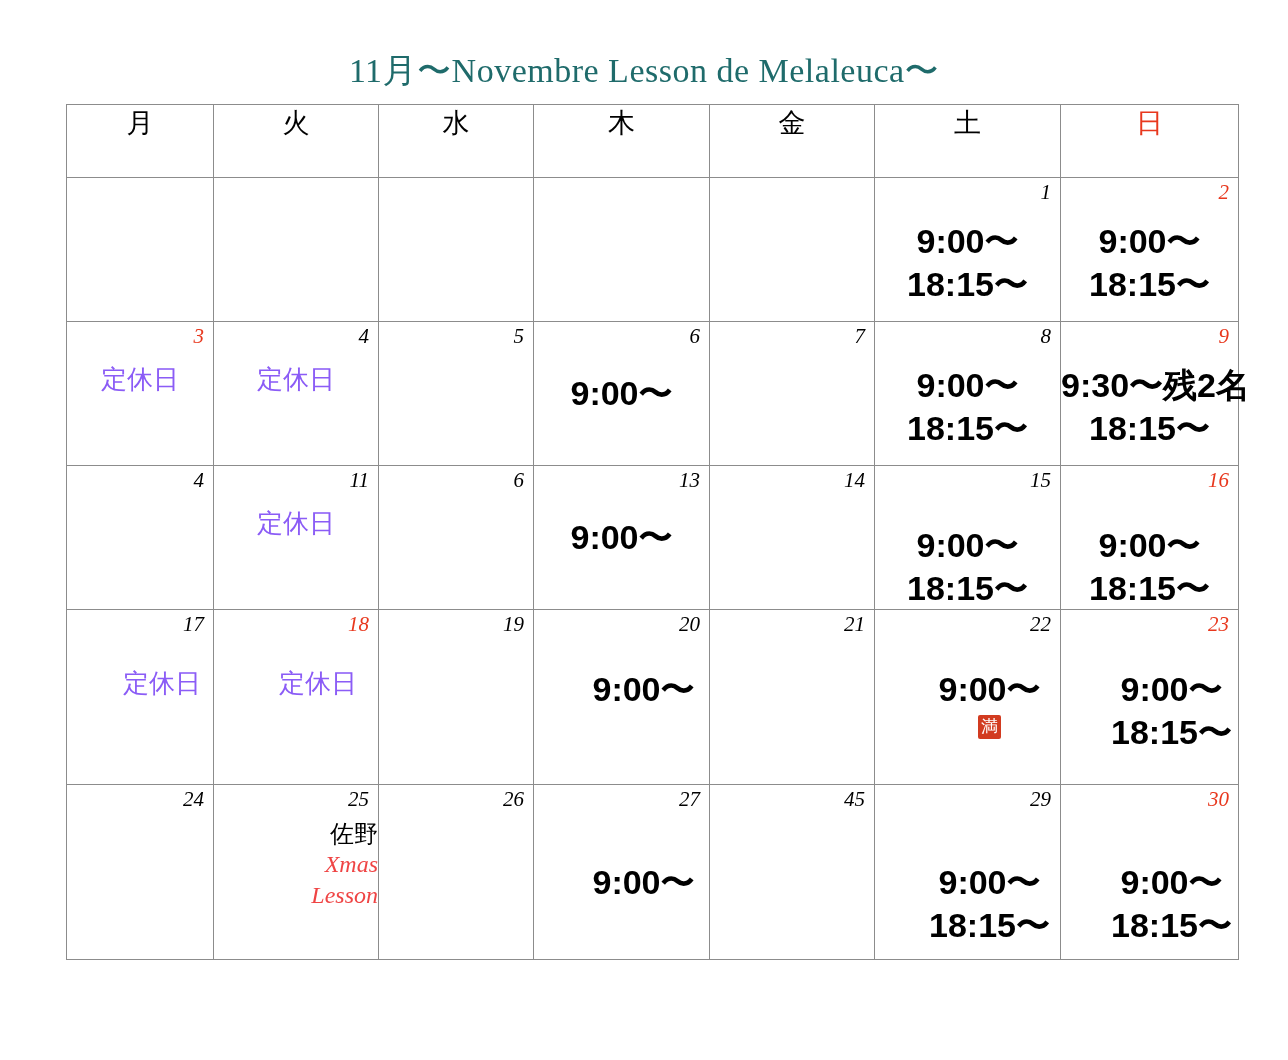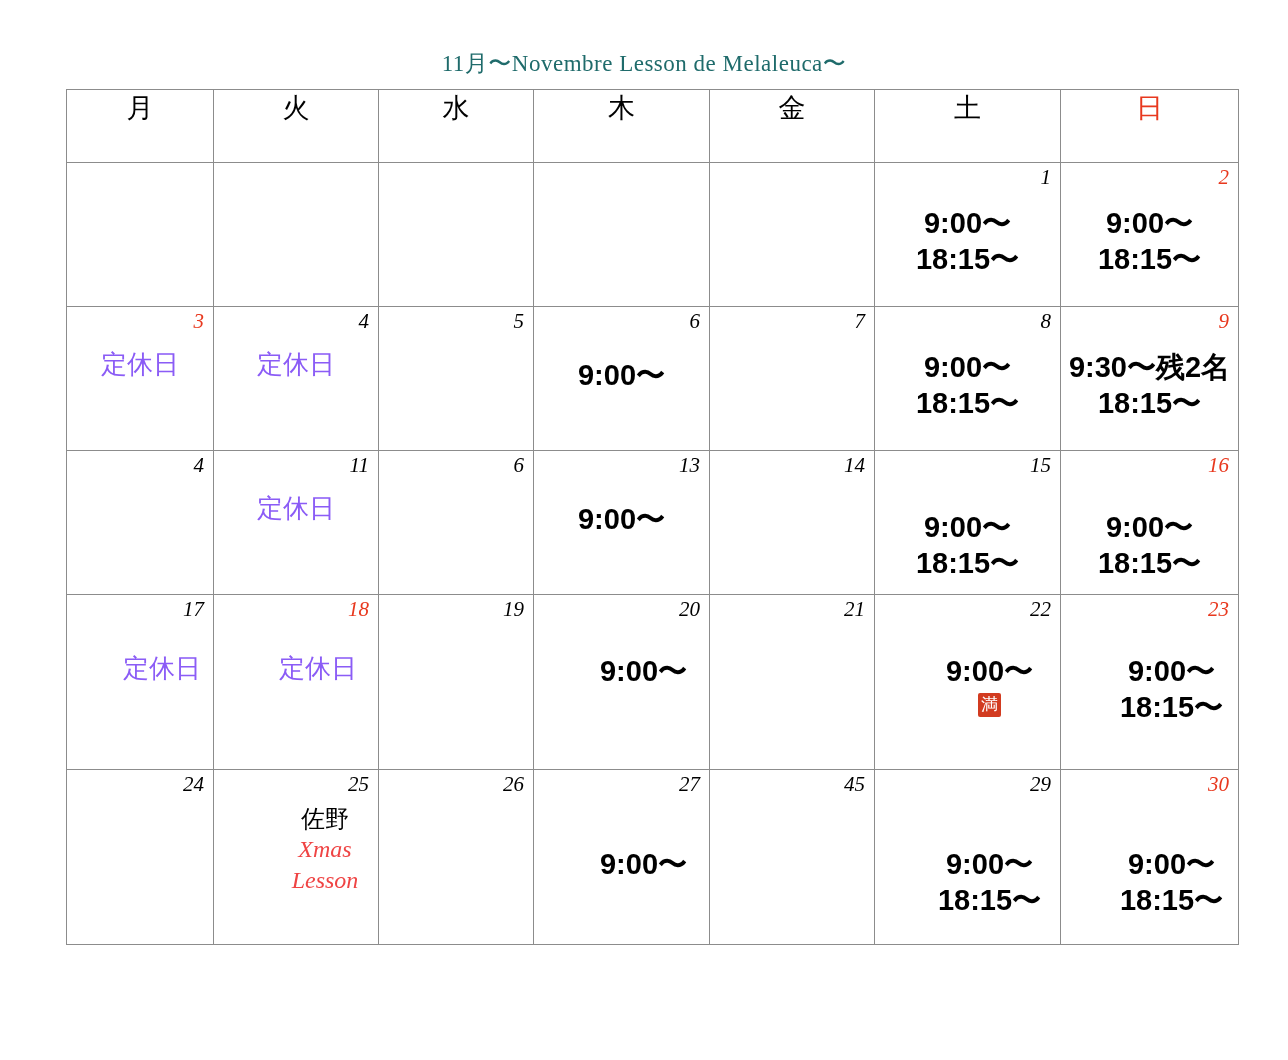--- a/index.html
+++ b/index.html
@@ -16,21 +16,21 @@
   }
   .page {
     position: relative;
     width: 1288px;
     height: 1060px;
     box-sizing: border-box;
   }
   .title {
     text-align: center;
     font-family: "Liberation Serif", serif;
-    font-size: 23px;
+    font-size: 34px;
     color: #1f6b6b;
     padding-top: 48px;
     padding-bottom: 10px;
     letter-spacing: 0.5px;
     white-space: nowrap;
   }
   table.calendar {
     border-collapse: collapse;
     table-layout: fixed;
     margin-left: 66px;
@@ -76,36 +76,36 @@
     line-height: 1;
   }
   .daynum.red { color: #e8381e; }
   .cell-body {
     padding-top: 42px;
     text-align: center;
   }
   .times {
     font-family: "Liberation Sans", sans-serif;
     font-weight: bold;
-    font-size: 29px;
+    font-size: 34px;
     line-height: 1.25;
     color: #000;
     white-space: nowrap;
   }
   .times.single {
     padding-top: 8px;
   }
   .closed {
     font-family: "Liberation Sans", sans-serif;
     font-size: 26px;
     color: #8b5cf6;
     line-height: 1.2;
   }
   .note-left {
-    text-align: center;
+    text-align: right;
     padding-left: 14px;
   }
   .sano {
     font-family: "Liberation Sans", sans-serif;
     font-size: 24px;
     color: #000;
     line-height: 1.25;
   }
   .xmas {
     font-family: "Liberation Serif", serif;

